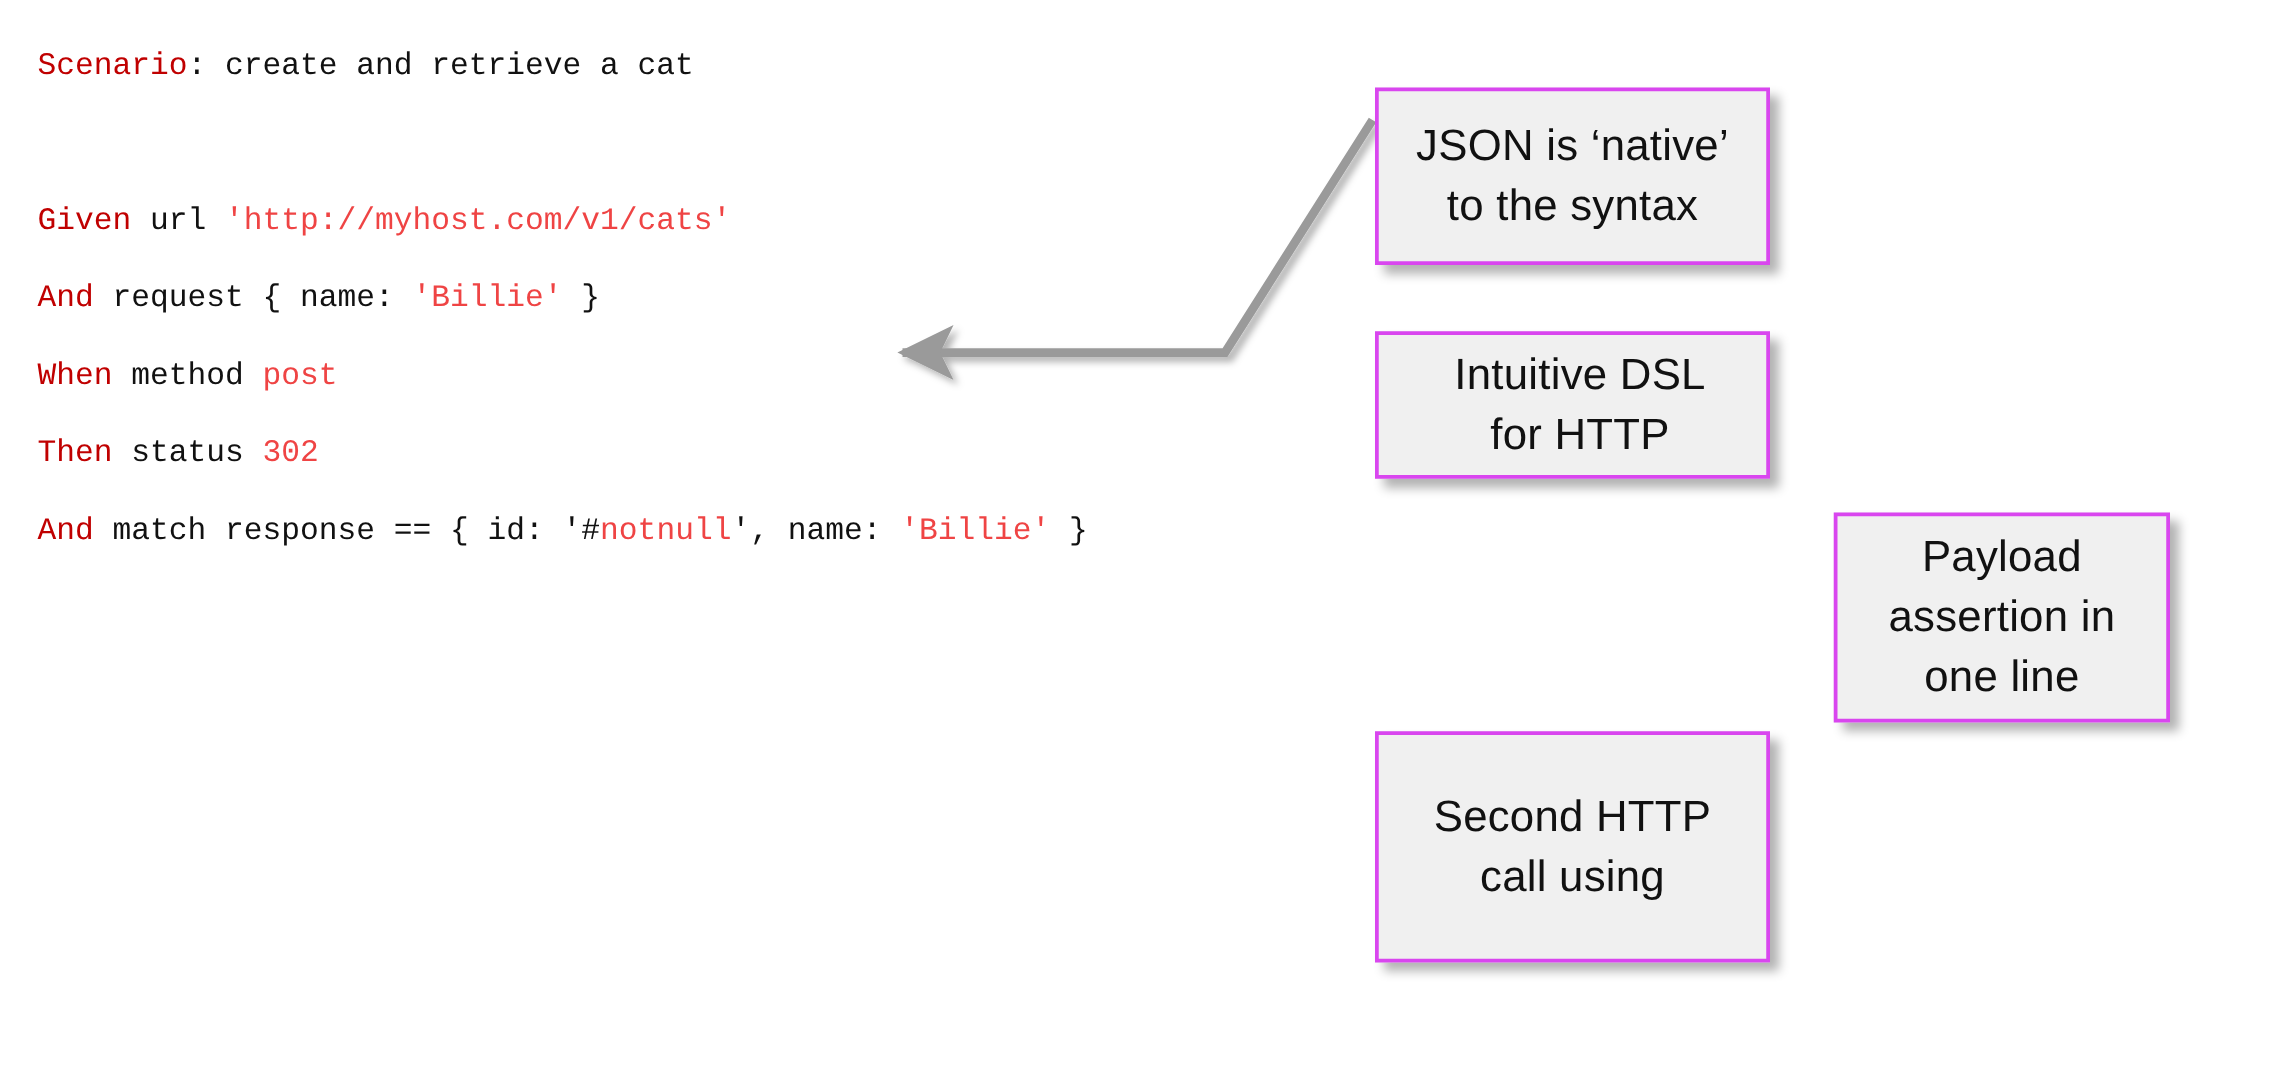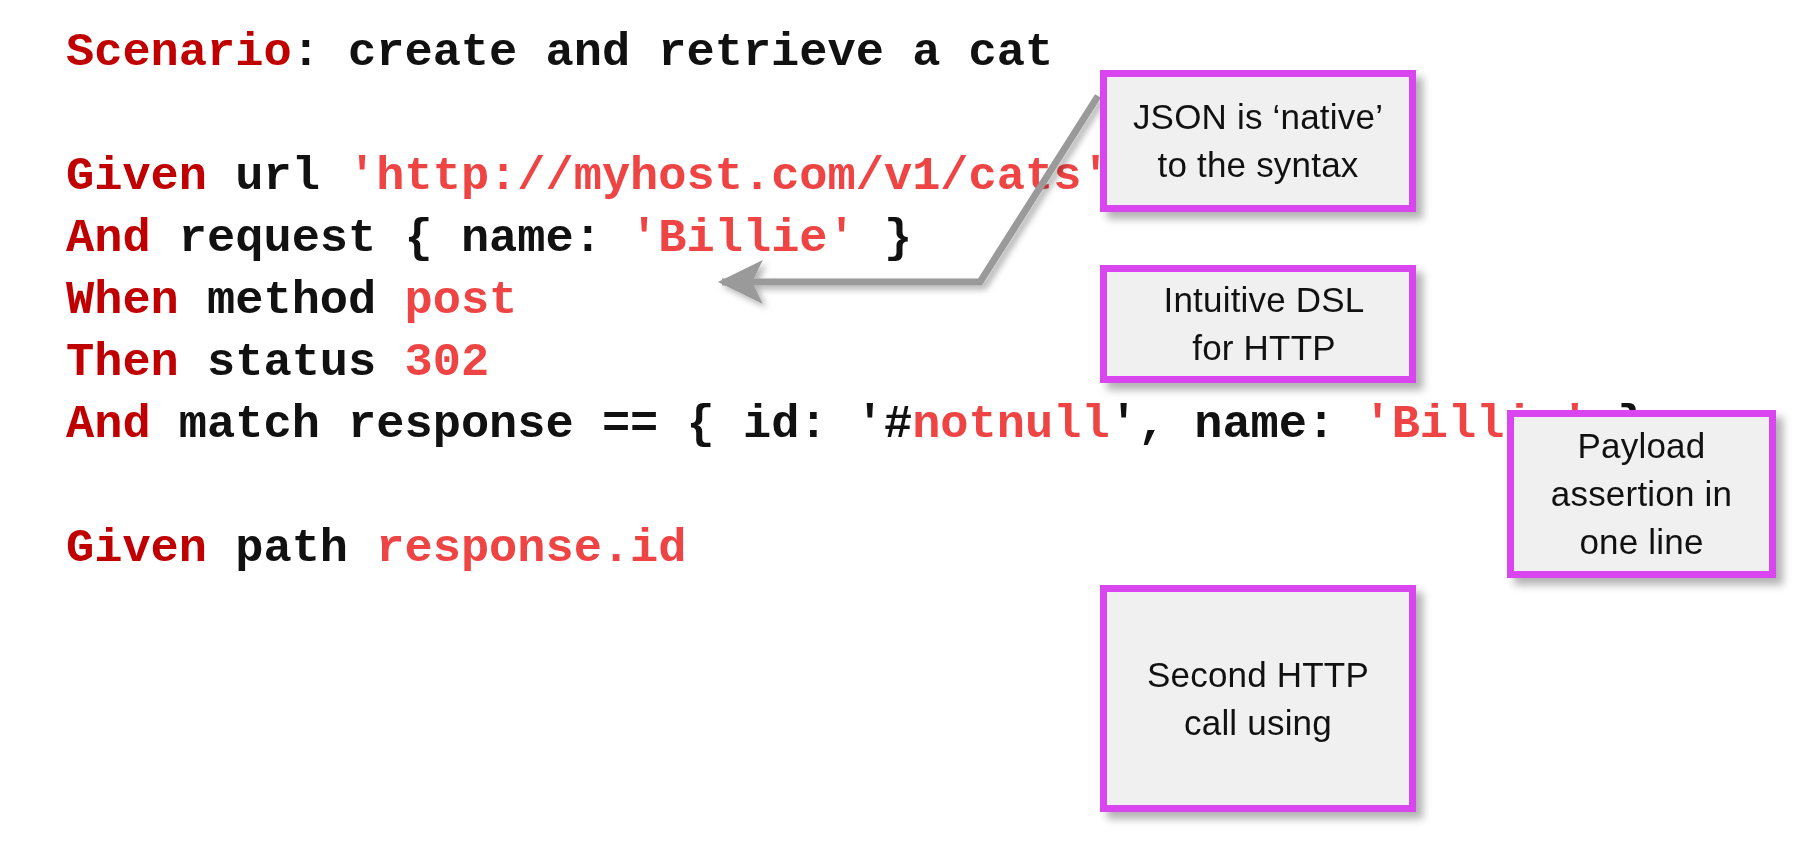--- a/index.html
+++ b/index.html
@@ -18,58 +18,57 @@
 
   
   .code-block {
     position: absolute;
     left: 30px;
     top: 22px;
     width: 1300px;
   }
   .code-line {
     font-family: "Liberation Mono", "DejaVu Sans Mono", monospace;
-    font-size: 47px;
-    font-weight: bold;
+    font-size: 25px;
+    font-weight: normal;
     line-height: 62px;
     white-space: pre;
     color: #111111;
     letter-spacing: 0px;
-    margin-left: 36px;
   }
   .code-line.blank {
     height: 62px;
   }
   .kw   { color: #c00000; }
   .plain{ color: #111111; }
   .val  { color: #ef4444; }
 
   
   .callout {
     position: absolute;
     box-sizing: border-box;
     background: #f0f0f0;
-    border: 7px solid #d946ef;
+    border: 3px solid #d946ef;
     display: flex;
     align-items: center;
     justify-content: center;
     text-align: center;
     color: #111111;
     font-family: "Liberation Sans", sans-serif;
     font-size: 35px;
     line-height: 48px;
     letter-spacing: 0.2px;
     box-shadow: 7px 7px 8px rgba(0,0,0,0.30);
   }
   .callout .txt { display: block; padding: 0 10px; }
 
   #callout-json     { left: 1100px; top: 70px;  width: 316px; height: 142px; }
   #callout-dsl      { left: 1100px; top: 265px; width: 316px; height: 118px; padding-left: 12px; }
-  #callout-payload  { left: 1507px; top: 410px; width: 269px; height: 168px; }
-  #callout-second   { left: 1100px; top: 585px; width: 316px; height: 227px; }
+  #callout-payload  { left: 1467px; top: 410px; width: 269px; height: 168px; }
+  #callout-second   { left: 1100px; top: 585px; width: 316px; height: 185px; }
 
   
   #arrow-layer {
     position: absolute;
     left: 0; top: 0;
     width: 1816px;
     height: 854px;
     pointer-events: none;
   }
 </style>
@@ -89,21 +88,20 @@
     <div class="code-line"><span class="kw">And</span><span class="plain"> request { name: </span><span class="val">'Billie'</span><span class="plain"> }</span></div>
 
     <div class="code-line"><span class="kw">When</span><span class="plain"> method </span><span class="val">post</span></div>
 
     <div class="code-line"><span class="kw">Then</span><span class="plain"> status </span><span class="val">302</span></div>
 
     <div class="code-line"><span class="kw">And</span><span class="plain"> match response == { id: '#</span><span class="val">notnull</span><span class="plain">', name: </span><span class="val">'Billie'</span><span class="plain"> }</span></div>
 
     <div class="code-line blank"></div>
 
-    <div class="code-line"><span class="kw">Given</span><span class="plain"> path </span><span class="val">response.id</span></div>
 
 
 
   </div>
 
   <svg id="arrow-layer" viewBox="0 0 1816 854" xmlns="http://www.w3.org/2000/svg">
     <defs>
       <filter id="arrShadow" x="-30%" y="-30%" width="180%" height="180%">
         <feDropShadow dx="4" dy="4" stdDeviation="3" flood-color="#000000" flood-opacity="0.30"></feDropShadow>
       </filter>

